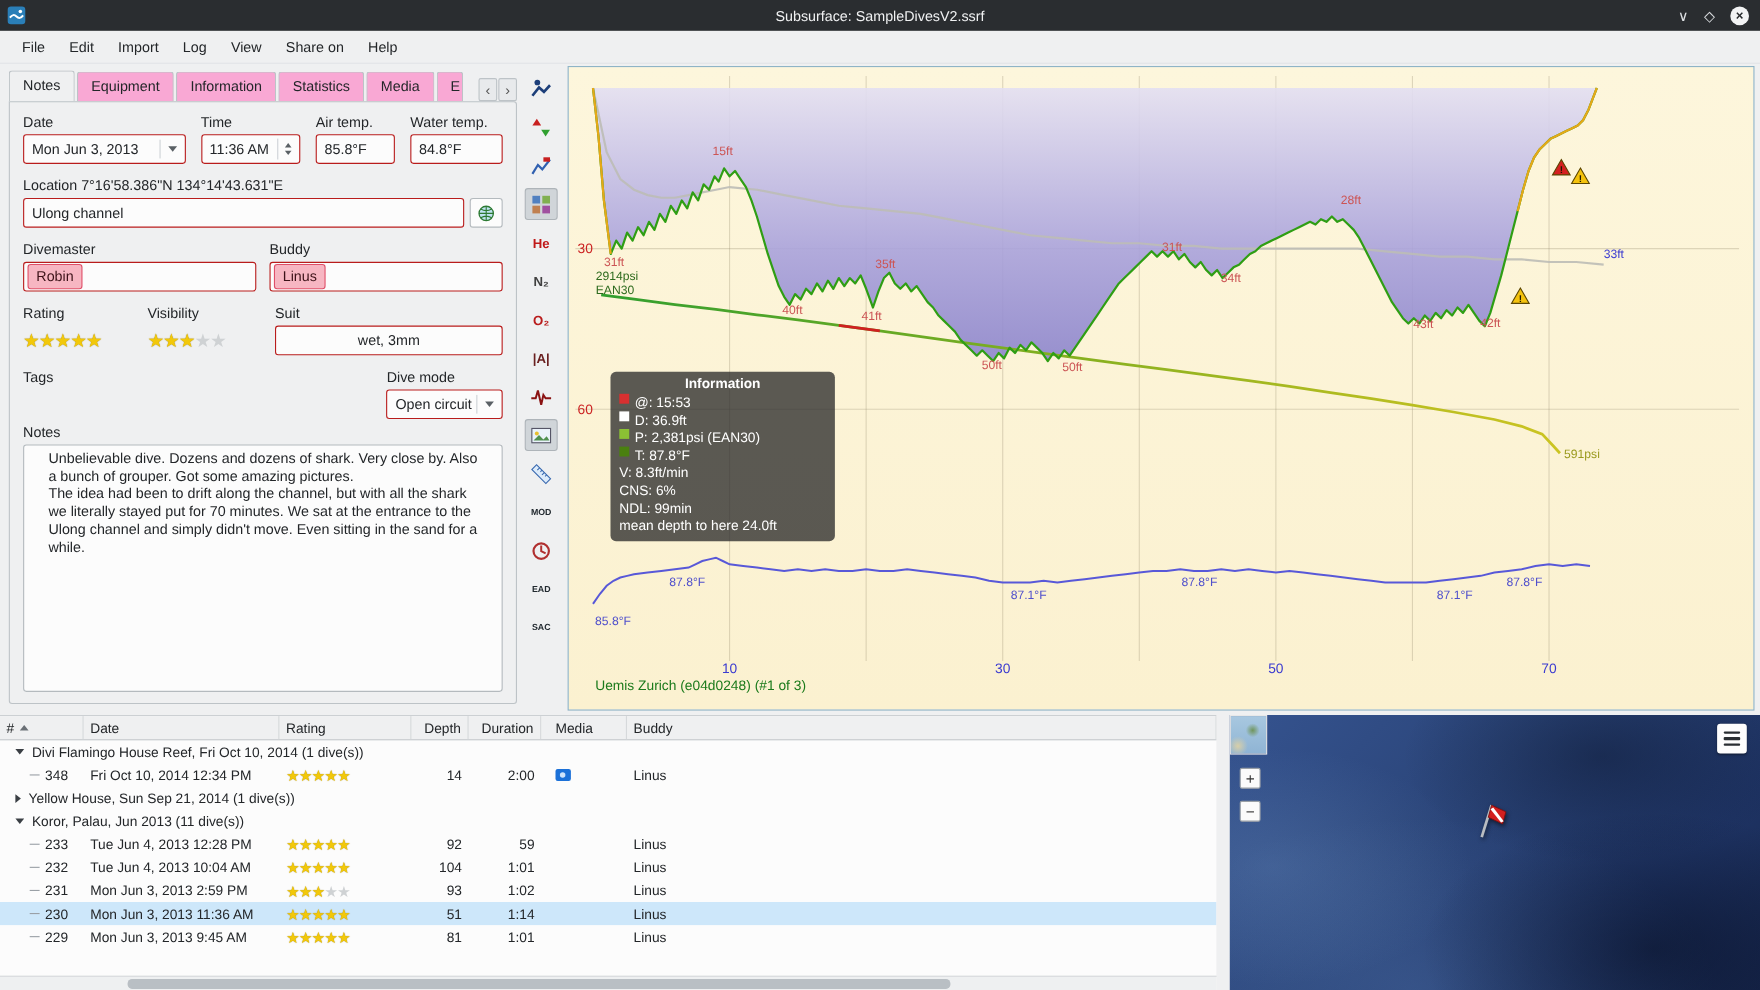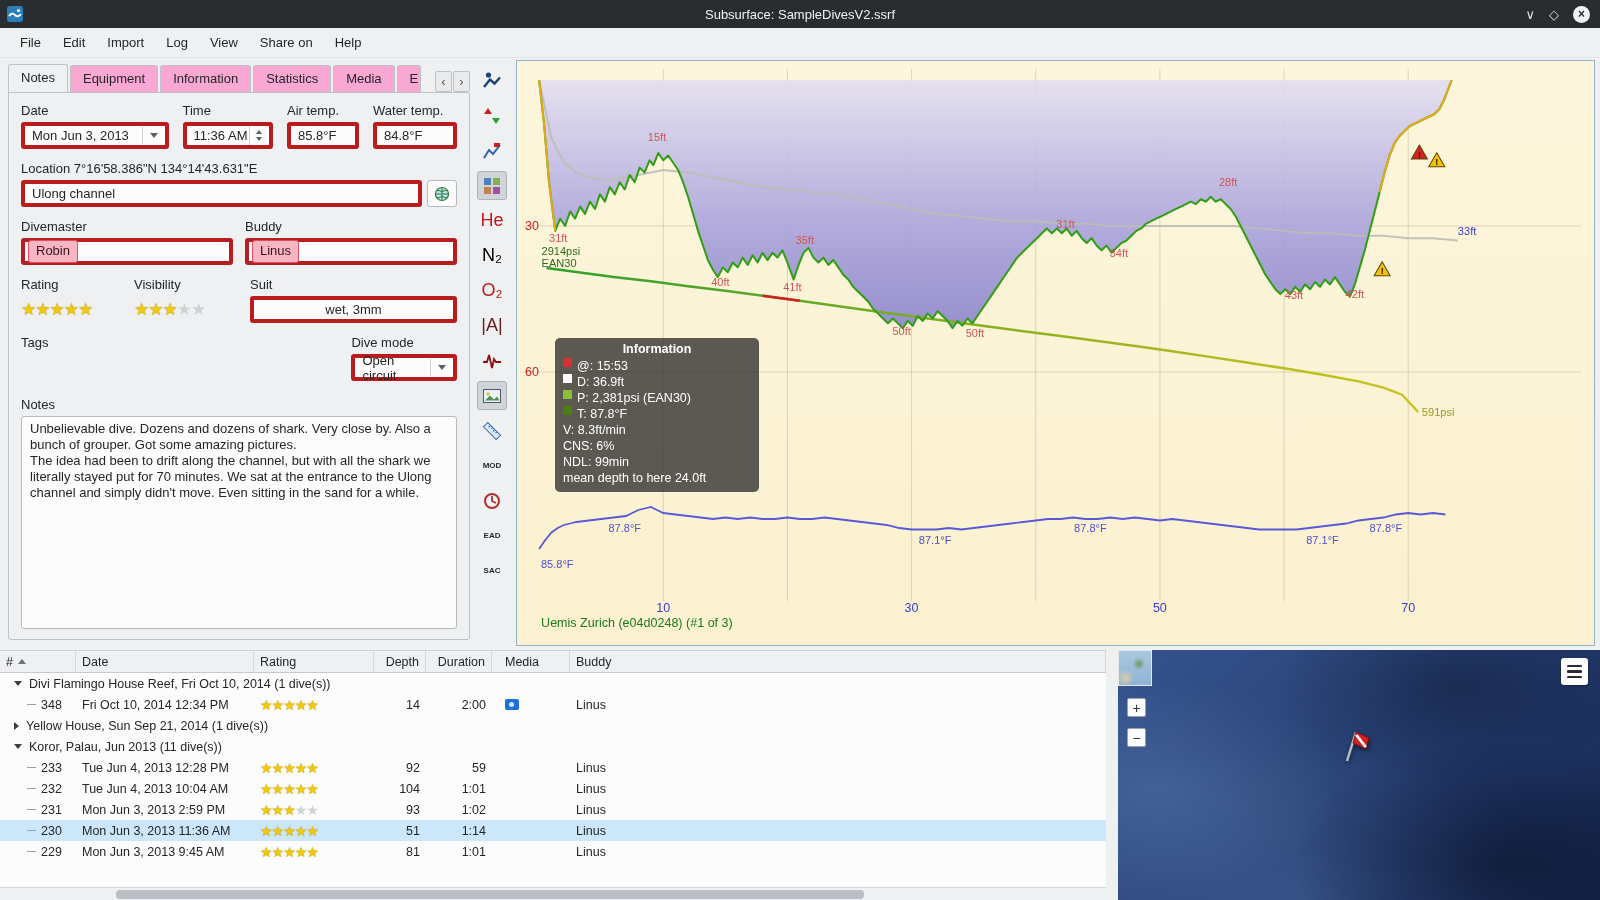--- a/index.html
+++ b/index.html
@@ -20,37 +20,37 @@
 .left-panel{width:470px;padding:6px 0 10px 8px;display:flex;flex-direction:column;flex:none}
 .tabbar{display:flex;align-items:flex-end;height:28px}
 .tab{padding:5px 12px 6px;border:1px solid #bdc3c7;border-bottom:none;background:#f9a8d4;border-radius:3px 3px 0 0;margin-right:2px;white-space:nowrap}
 .tab.active{background:#eff0f1;padding-bottom:7px}
 .tab.truncated{width:24px;overflow:hidden;padding-right:0;margin-right:0}
 .tab-scrolls{margin-left:auto;display:flex;gap:1px}
 .tab-scroll{width:17px;height:21px;border:1px solid #bdc3c7;background:#e8eaec;display:flex;align-items:center;justify-content:center;font-size:13px;color:#555;border-radius:2px}
 .tab-frame{flex:1;border:1px solid #bdc3c7;border-radius:0 3px 3px 3px;padding:10px 12px 10px;display:flex;flex-direction:column;background:#eff0f1}
 .fcol label,.flabel{display:block;font-size:13px;color:#232629;margin-bottom:4px}
 .frow{display:flex;margin-bottom:11px}
-.field,.combo,.spinbox{background:#fcfcfc;border:4px solid #b91c1c;border-radius:3px;height:27px;display:flex;align-items:center;padding:0 7px;font-size:13px}
+.field,.combo,.spinbox{background:#fcfcfc;border:1px solid #b91c1c;border-radius:3px;height:27px;display:flex;align-items:center;padding:0 7px;font-size:13px}
 input.field{outline:none;color:#232629}
 .combo-arrow{margin-left:auto;padding-left:7px;border-left:1px solid #ced2d6;height:17px;display:flex;align-items:center}
 .tri-dn{width:0;height:0;border-left:4px solid transparent;border-right:4px solid transparent;border-top:5px solid #5a6065}
 .spin-btns{margin-left:auto;display:flex;flex-direction:column;gap:3px;padding-left:6px;border-left:1px solid #ced2d6;height:19px;justify-content:center}
 .tri-up-s{width:0;height:0;border-left:3.5px solid transparent;border-right:3.5px solid transparent;border-bottom:4.5px solid #5a6065}
 .tri-dn-s{width:0;height:0;border-left:3.5px solid transparent;border-right:3.5px solid transparent;border-top:4.5px solid #5a6065}
 .chip{background:#f7b6c2;border:1px solid #df4f68;border-radius:3px;padding:1px 7px;font-size:13px;color:#3c1218;line-height:1.45}
 .globe-btn{width:30px;height:27px;margin-left:5px;background:#fcfcfc;border:1px solid #b4babe;border-radius:3px;display:flex;align-items:center;justify-content:center}
 .star{font-size:17px;line-height:1;color:#f2c80a;text-shadow:0 0 1px #8f7400;letter-spacing:-1px}
 .star.off{color:#cfd2d4;text-shadow:none}
-.notes-box{flex:1;background:#fcfcfc;border:1px solid #b4babe;border-radius:3px;padding:4px 8px;line-height:1.24;white-space:pre-wrap;overflow:hidden}
+.notes-box{flex:1;background:#fcfcfc;border:1px solid #b4babe;border-radius:3px;padding:4px 22px;line-height:1.24;white-space:pre-wrap;overflow:hidden}
 
 .vtoolbar{width:44px;display:flex;flex-direction:column;align-items:center;padding:8px 0 10px;gap:6px;flex:none}
 .ticon{width:30px;height:29px;display:flex;align-items:center;justify-content:center;border-radius:3px;flex:none}
 .ticon.active{background:#d0d5d9;border:1px solid #aeb4b9}
-.ticon .tbig{font-weight:normal;font-size:18px}
+.ticon .tbig{font-weight:bold;font-size:12px}
 .ticon .tsmall{font-weight:bold;font-size:8px;letter-spacing:0}
 .ticon.bottom{margin-top:auto}
 
 .chart-panel{flex:1;margin:2px 5px 4px 2px;position:relative;border:1px solid #8fb4c6;background:linear-gradient(#fdf6dc,#fbf1d0)}
 .chart-panel svg{position:absolute;left:0;top:0;width:100%;height:100%}
 .infobox{position:absolute;left:38px;top:277px;width:204px;background:rgba(45,45,45,.78);border-radius:5px;color:#fff;font-size:12.5px;padding:3px 8px 6px;line-height:1.28}
 .ib-title{text-align:center;font-weight:bold;margin-bottom:1px}
 .ib-row{display:flex;align-items:flex-start;gap:5px}
 .ib-swatch{width:9px;height:9px;flex:none;display:inline-block}
 
@@ -216,21 +216,21 @@
                 <span class="star off">★</span>
                 <span class="star off">★</span>
               </div>
           </div>
           <div class="fcol" style="flex:1">
             <label>Suit</label>
             <input class="field" style="width: 100%; text-align: center;" value="wet, 3mm">
           </div>
         </div>
 
-        <div class="frow" style="margin-bottom:16px">
+        <div class="frow" style="margin-bottom:4px">
           <div class="fcol" style="width:325px;margin-right:10px">
             <label>Tags</label>
           </div>
           <div class="fcol" style="width:107px">
             <label>Dive mode</label>
             <div class="combo">
               <span>Open circuit</span>
               <span class="combo-arrow">
                   <span class="tri-dn"></span>
                 </span>
@@ -268,21 +268,21 @@
             <rect x="3" y="3" width="7" height="7" fill="#5080c0"></rect>
             <rect x="12" y="3" width="7" height="7" fill="#80b050"></rect>
             <rect x="3" y="12" width="7" height="7" fill="#c08050"></rect>
             <rect x="12" y="12" width="7" height="7" fill="#a050a0"></rect>
           </svg>
         </div>
         <div class="ticon">
           <span class="tbig" style="color: rgb(192, 24, 24);">He</span>
         </div>
         <div class="ticon">
-          <span class="tbig" style="color: #000000;">N₂</span>
+          <span class="tbig" style="color: #404040;">N₂</span>
         </div>
         <div class="ticon">
           <span class="tbig" style="color: #b91c1c;">O₂</span>
         </div>
         <div class="ticon">
           <span class="tbig" style="color: rgb(106, 32, 32);">|A|</span>
         </div>
         <div class="ticon">
           <svg width="22" height="22" viewBox="0 0 22 22">
             <path d="M2 12 L6 12 L8 5 L11 18 L13 9 L15 12 L20 12" stroke="#8a1212" stroke-width="1.8" fill="none"></path>

